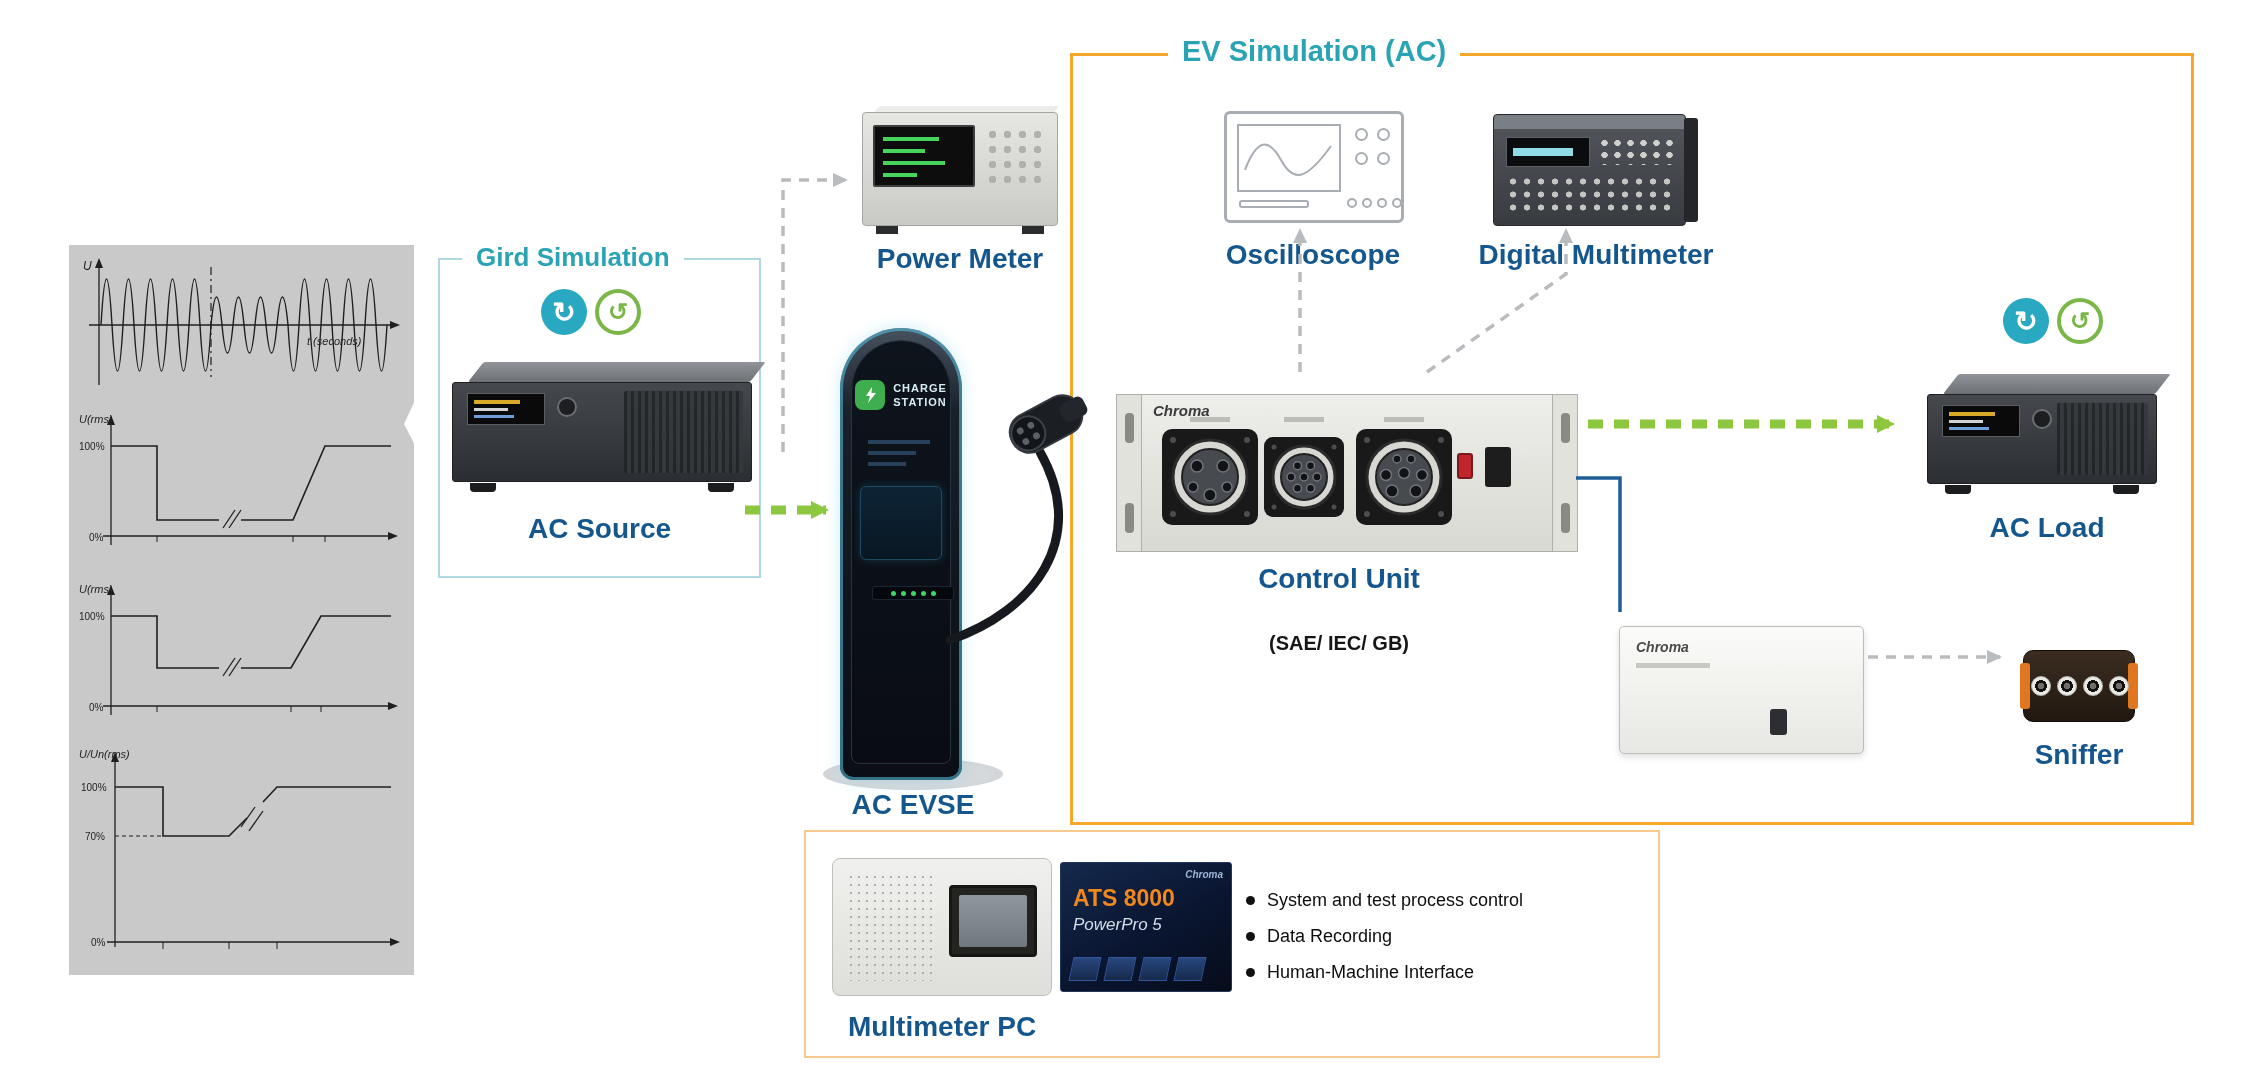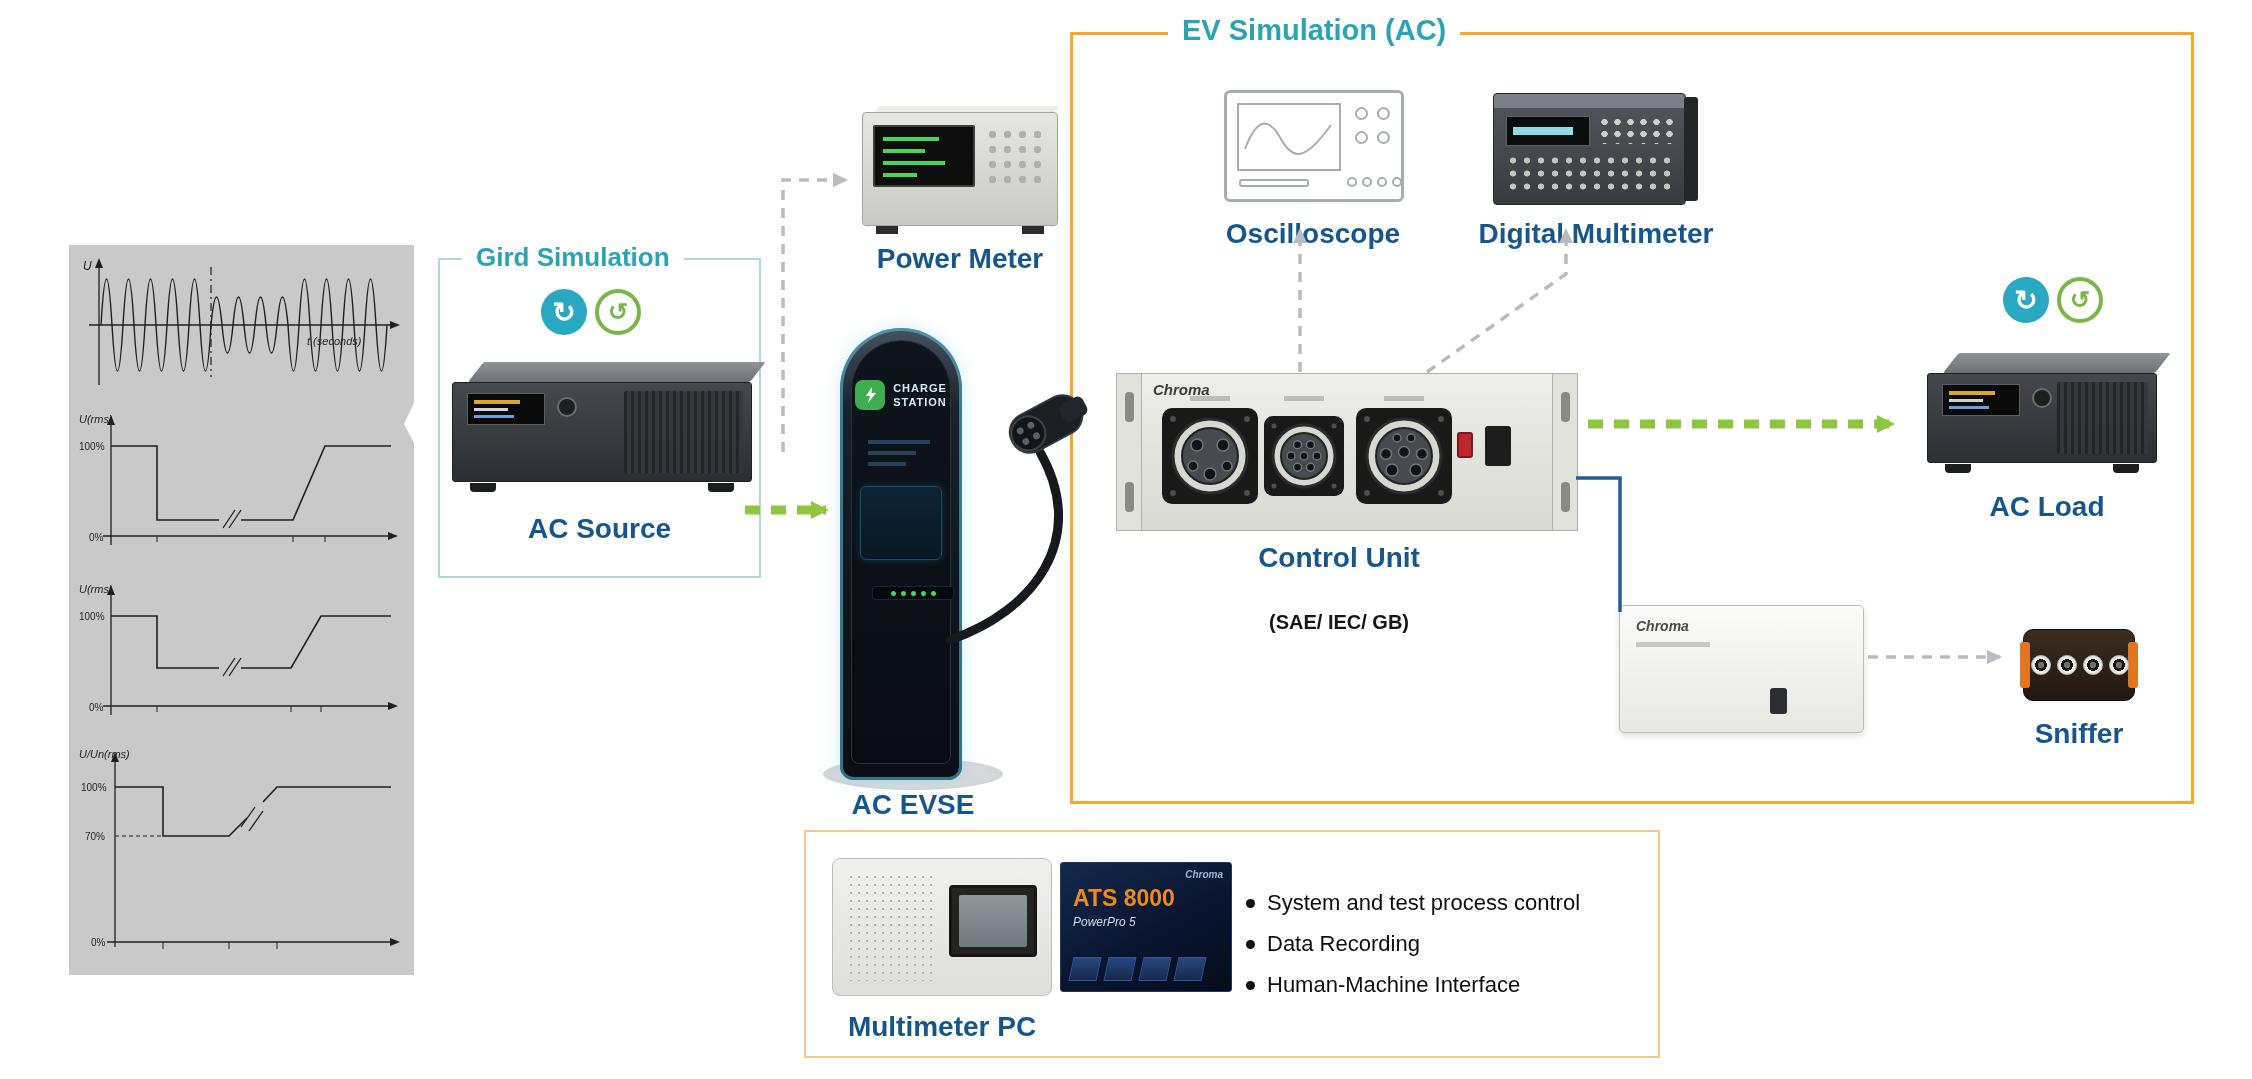--- a/index.html
+++ b/index.html
@@ -13,21 +13,21 @@
   #overlay  { z-index: 9; }
 
   
   #wave-panel { position: absolute; left: 69px; top: 245px; width: 345px; height: 730px; background: #c9c9c9; z-index: 1; }
   .wchart { position: absolute; left: 8px; }
   .wchart text { fill: #1f1f1f; font-family: "Liberation Sans", sans-serif; }
 
   
   .frame { position: absolute; background: #fff; }
   #grid-box { left: 438px; top: 258px; width: 323px; height: 320px; border: 2px solid #aed9e0; z-index: 3; }
-  #ev-box   { left: 1070px; top: 32px; width: 1124px; height: 772px; border: 3px solid #f5a82a; z-index: 3; }
+  #ev-box   { left: 1070px; top: 53px; width: 1124px; height: 772px; border: 3px solid #f5a82a; z-index: 3; }
   #pc-frame { left: 804px; top: 830px; width: 856px; height: 228px; border: 2px solid #f7c98e; z-index: 3; }
   .box-title { position: absolute; background: #fff; color: #2aa4b5; font-weight: 700; padding: 0 14px; white-space: nowrap; }
   #grid-box .box-title { top: -18px; left: 22px; font-size: 26px; }
   #ev-box .box-title   { top: -21px; left: 95px; font-size: 29px; }
 
   .dev-label { position: absolute; color: #15568d; font-weight: 700; font-size: 28px; text-align: center; line-height: 1.18; }
   .sub-label { position: absolute; color: #151515; font-weight: 700; font-size: 20px; text-align: center; }
 
   
   .eco-row { position: absolute; display: flex; gap: 8px; z-index: 6; }
@@ -129,27 +129,27 @@
   .ipc-body { position: absolute; inset: 0; background: linear-gradient(#f0f0ee, #dededa); border: 1px solid #bfbfb9; border-radius: 8px; }
   .ipc-vents { position: absolute; left: 14px; top: 14px; width: 88px; bottom: 14px;
     background-image: radial-gradient(#aeaea8 1.3px, rgba(0,0,0,0) 1.5px); background-size: 8px 8px; }
   .ipc-screen { position: absolute; left: 116px; top: 26px; width: 88px; height: 72px; background: #23241f; border: 3px solid #161714; border-radius: 4px; }
   .ipc-screen-in { position: absolute; inset: 7px; background: linear-gradient(#8e979e, #6f787f); border-radius: 2px; }
 
   #ats { position: absolute; left: 254px; top: 30px; width: 172px; height: 130px; overflow: hidden; border-radius: 3px;
     background: linear-gradient(150deg, #14294d 0%, #0a1530 55%, #060c1a 100%); border: 1px solid #23375c; z-index: 5; }
   .ats-brand { position: absolute; right: 8px; top: 6px; font-size: 10px; color: #9db6d6; font-style: italic; font-weight: 700; }
   .ats-title { position: absolute; left: 12px; top: 22px; font-size: 23px; font-weight: 700; color: #f0881c; }
-  .ats-sub { position: absolute; left: 12px; top: 52px; font-size: 12px; font-style: italic; color: #d6dfeb; }
+  .ats-sub { position: absolute; left: 12px; top: 52px; font-size: 17px; font-style: italic; color: #d6dfeb; }
   .ats-bars { position: absolute; left: 10px; bottom: 10px; display: flex; gap: 7px; }
   .ats-bars i { width: 28px; height: 24px; background: linear-gradient(#27477e, #16294c); border: 1px solid #33569a; transform: skewX(-12deg); display: block; }
 
   
   #pc-bullets { position: absolute; left: 440px; top: 58px; list-style: none; }
-  #pc-bullets li { display: flex; align-items: center; gap: 12px; font-size: 22px; color: #0d0d0d; margin-bottom: 15px; }
+  #pc-bullets li { display: flex; align-items: center; gap: 12px; font-size: 18px; color: #0d0d0d; margin-bottom: 15px; }
   .dot { width: 9px; height: 9px; border-radius: 50%; background: #111; flex: none; }
 </style>
 </head>
 <body>
 
 <div id="canvas">
 
   <div id="wave-panel">
 
     <svg class="wchart" style="top:10px" width="330" height="145">

